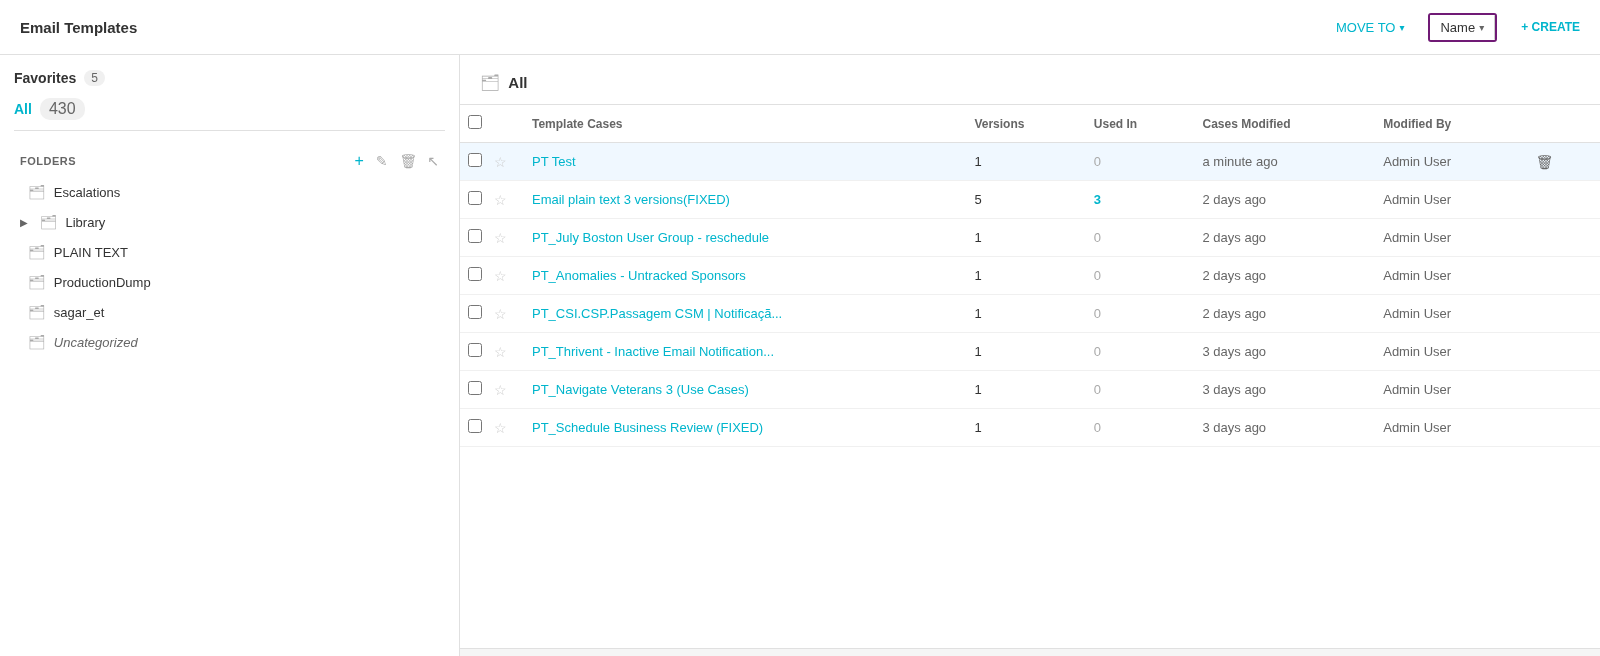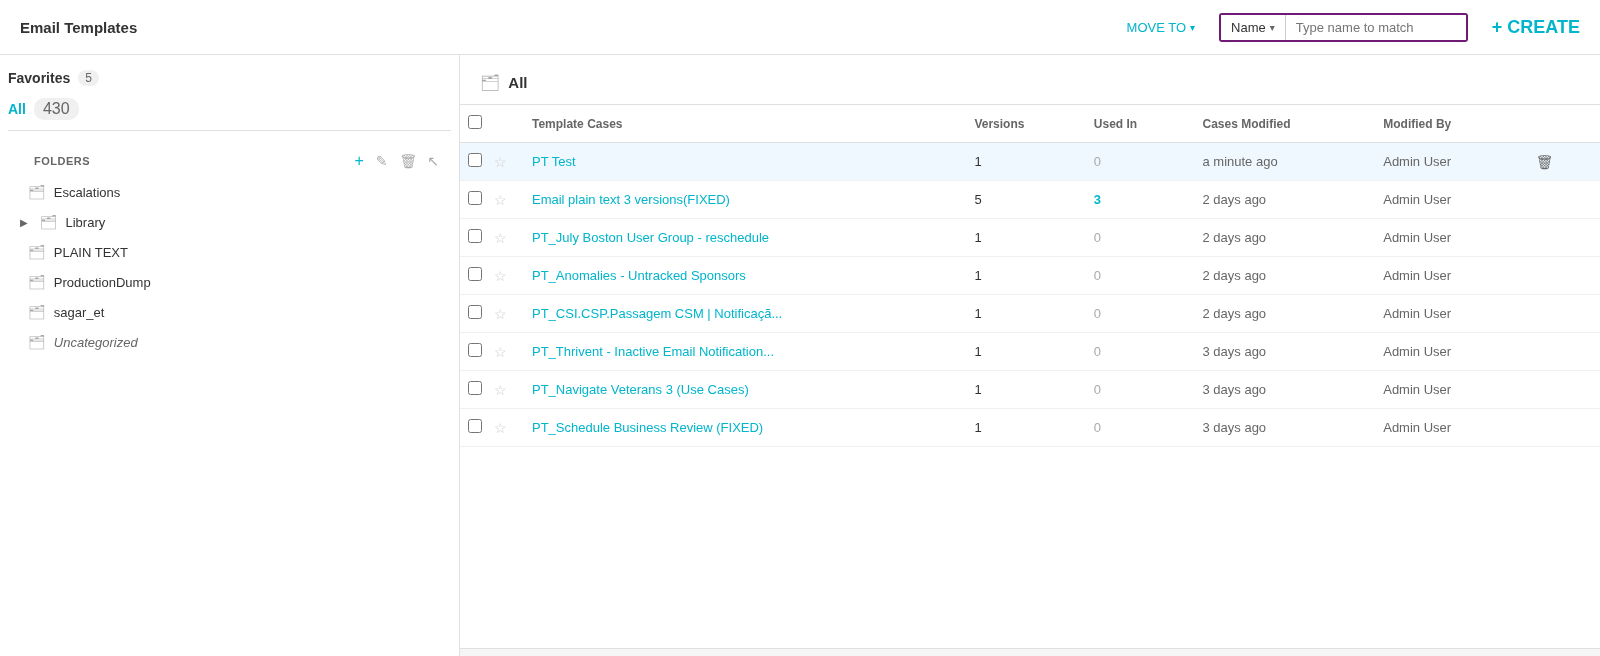--- a/index.html
+++ b/index.html
@@ -10,39 +10,39 @@
     
     .header { display: flex; align-items: center; justify-content: space-between; padding: 0 20px; height: 55px; border-bottom: 1px solid #e0e0e0; background: #fff; }
     .header-title { font-size: 15px; font-weight: 600; color: #333; }
     .header-right { display: flex; align-items: center; gap: 24px; }
     .move-to-btn { display: flex; align-items: center; gap: 4px; color: #00b5cc; font-size: 13px; font-weight: 500; cursor: pointer; border: none; background: none; }
     .move-to-btn .chevron { color: #00b5cc; font-size: 10px; }
     .filter-container { display: flex; align-items: center; border: 2px solid #701a75; border-radius: 3px; overflow: hidden; }
     .filter-name { display: flex; align-items: center; gap: 4px; padding: 5px 10px; background: #fff; border-right: 1px solid #ccc; cursor: pointer; font-size: 13px; color: #333; font-weight: 500; }
     .filter-name .chevron { font-size: 10px; color: #666; }
     .filter-input { border: none; outline: none; padding: 5px 10px; font-size: 13px; color: #999; width: 180px; }
-    .create-btn { color: #00b5cc; font-size: 18px; font-weight: 600; cursor: pointer; border: none; background: none; white-space: nowrap; }
+    .create-btn { color: #00b5cc; font-size: 12px; font-weight: 600; cursor: pointer; border: none; background: none; white-space: nowrap; }
 
     
     .main { display: flex; flex: 1; overflow: hidden; }
 
     
     .sidebar { width: 460px; min-width: 460px; border-right: 1px solid #e0e0e0; display: flex; flex-direction: column; overflow: hidden; }
-    .sidebar-top { padding: 15px 8px 10px; }
+    .sidebar-top { padding: 15px 14px 10px; }
     .favorites-row { display: flex; align-items: center; gap: 8px; margin-bottom: 12px; }
     .favorites-label { font-size: 14px; font-weight: 600; color: #333; }
     .badge { background: #f0f0f0; border-radius: 10px; padding: 1px 7px; font-size: 12px; color: #666; }
     .all-row { display: flex; align-items: center; gap: 8px; padding-bottom: 10px; border-bottom: 1px solid #e0e0e0; }
     .all-btn { color: #00b5cc; font-size: 14px; font-weight: 600; cursor: pointer; border: none; background: none; }
     .all-badge { background: #f0f0f0; border-radius: 10px; padding: 2px 9px; font-size: 16px; color: #666; }
 
     
     .folders-section { padding: 0 10px; }
     .folders-header { display: flex; align-items: center; justify-content: space-between; padding: 12px 10px 8px; }
-    .folders-title { font-size: 11px; font-weight: 700; color: #666; letter-spacing: 0.5px; margin-left: 14px; }
+    .folders-title { font-size: 11px; font-weight: 700; color: #666; letter-spacing: 0.5px; }
     .folders-actions { display: flex; gap: 8px; align-items: center; }
     .folder-action-btn { background: none; border: none; cursor: pointer; color: #00b5cc; font-size: 16px; line-height: 1; padding: 0 2px; }
     .folder-action-btn.edit { color: #aaa; font-size: 14px; }
     .folder-action-btn.delete { color: #aaa; font-size: 14px; }
     .cursor-indicator { color: #aaa; font-size: 14px; }
 
     .folder-list { list-style: none; padding: 0 10px; }
     .folder-item { display: flex; align-items: center; gap: 8px; padding: 7px 8px; cursor: pointer; border-radius: 3px; }
     .folder-item.has-arrow { padding-left: 0; }
     .folder-arrow { color: #666; font-size: 10px; margin-right: 4px; }
@@ -101,21 +101,20 @@
     <div class="header-right">
       <button class="move-to-btn">
         <span>MOVE TO</span>
         <span class="chevron">▾</span>
       </button>
       <div class="filter-container">
         <div class="filter-name">
           <span>Name</span>
           <span class="chevron">▾</span>
         </div>
-        <input class="filter-input" type="text" placeholder="Type name to match" style="">
       </div>
       <button class="create-btn">+ CREATE</button>
     </div>
   </div>
 
   <div class="main">
 
     <div class="sidebar">
       <div class="sidebar-top">
         <div class="favorites-row">

